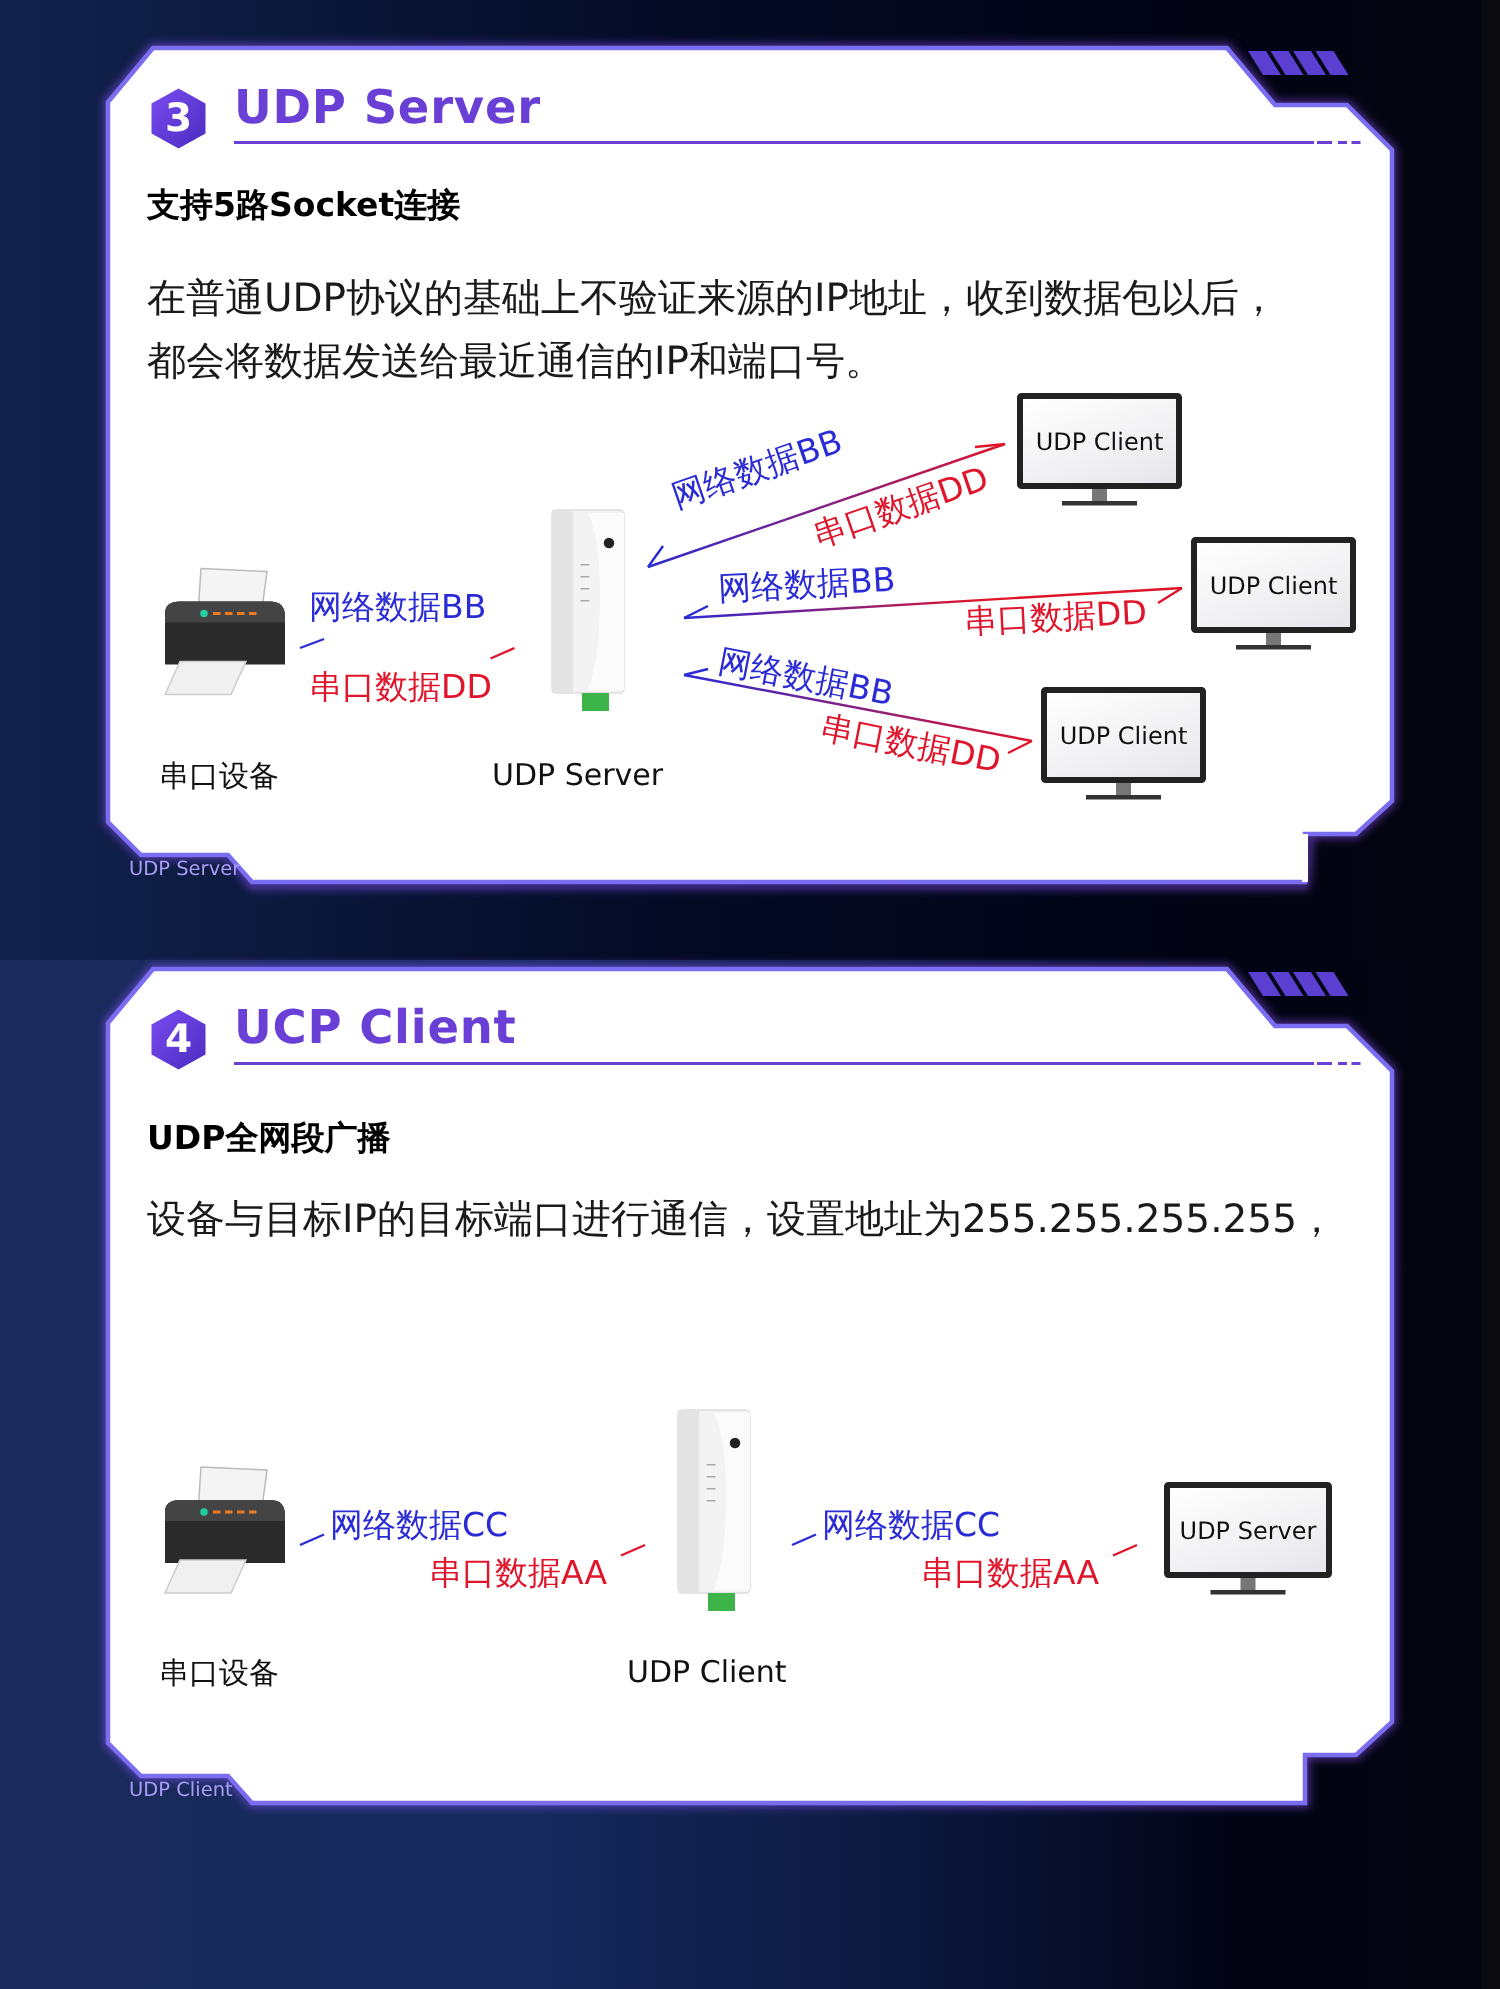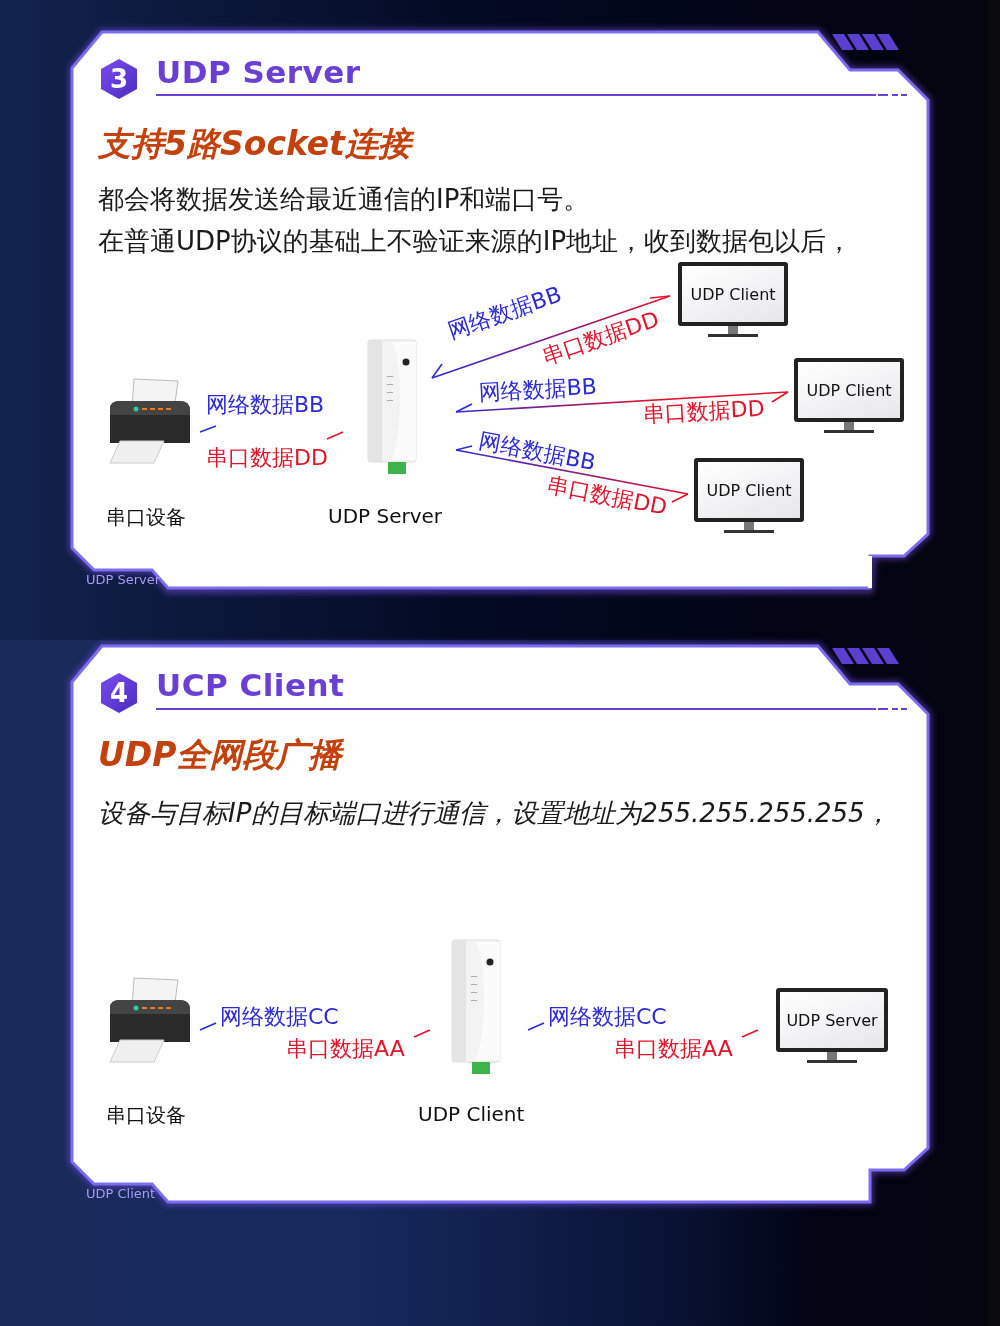--- a/index.html
+++ b/index.html
@@ -36,21 +36,21 @@
     position: absolute; left: 86px; color: #6a3fd6;
     font-size: 31px; font-weight: bold; letter-spacing: 0.5px;
   }
   .title-rule {
     position: absolute; left: 86px; height: 2px; width: 720px; background: #6a3fd6;
   }
   .title-dash {
     position: absolute; height: 2px; background: #6a3fd6;
   }
   .heading {
-    position: absolute; left: 28px; font-size: 33px; font-weight: bold; color: #c2410c; font-style: italic;
+    position: absolute; left: 28px; font-size: 22px; font-weight: bold; color: #000000;
   }
   .desc {
     position: absolute; left: 28px; width: 830px;
     font-size: 26px; line-height: 42px; color: #1a1a1a;
   }
   .footer-tag {
     position: absolute; left: 16px; font-size: 13px; color: #a89cf5;
   }
 
   .diagram { position: absolute; left: 0; top: 0; width: 862px; }
@@ -109,22 +109,22 @@
     <span>3</span>
   </div>
   <div class="section-title" style="top:24px;">UDP Server</div>
   <div class="title-rule" style="top:64px;"></div>
   <div class="title-dash" style="top:64px; left:808px; width:10px;"></div>
   <div class="title-dash" style="top:64px; left:822px; width:6px;"></div>
   <div class="title-dash" style="top:64px; left:831px; width:6px;"></div>
 
   <div class="heading" style="top:92px;">支持5路Socket连接</div>
   <div class="desc" style="top:148px;">
+    <div>在普通UDP协议的基础上不验证来源的IP地址，收到数据包以后，</div>
     <div>都会将数据发送给最近通信的IP和端口号。</div>
-    <div>在普通UDP协议的基础上不验证来源的IP地址，收到数据包以后，</div>
   </div>
 
   <div class="diagram">
 
     <svg class="device" style="left:34px; top:345px;" width="90" height="90">
       <polygon points="30,4 74,6 70,36 28,34" fill="#f4f4f4" stroke="#bbb"></polygon>
       <path d="M6 34 Q6 26 16 26 L76 26 Q86 26 86 36 L86 68 L6 68 Z" fill="#2a2a2a"></path>
       <path d="M6 34 Q6 26 16 26 L76 26 Q86 26 86 36 L86 40 L6 40 Z" fill="#444"></path>
       <circle cx="32" cy="34" r="2.5" fill="#25d0a0"></circle>
       <rect x="38" y="33" width="5" height="2" fill="#f07a20"></rect>
@@ -259,22 +259,22 @@
       <polygon points="19,1 37,11 37,31 19,41 1,31 1,11" fill="url(#hx2)"></polygon>
     </svg>
     <span>4</span>
   </div>
   <div class="section-title" style="top:23px;">UCP Client</div>
   <div class="title-rule" style="top:64px;"></div>
   <div class="title-dash" style="top:64px; left:808px; width:10px;"></div>
   <div class="title-dash" style="top:64px; left:822px; width:6px;"></div>
   <div class="title-dash" style="top:64px; left:831px; width:6px;"></div>
 
-  <div class="heading" style="top:89px;">UDP全网段广播</div>
-  <div class="desc" style="top:148px;font-style:italic;">
+  <div class="heading" style="top:100px;">UDP全网段广播</div>
+  <div class="desc" style="top:148px;">
     <div>设备与目标IP的目标端口进行通信，设置地址为255.255.255.255，</div>
   </div>
 
   <div class="diagram">
     <svg class="device" style="left:34px; top:330px;" width="90" height="90">
       <polygon points="30,4 74,6 70,36 28,34" fill="#f4f4f4" stroke="#bbb"></polygon>
       <path d="M6 34 Q6 26 16 26 L76 26 Q86 26 86 36 L86 68 L6 68 Z" fill="#2a2a2a"></path>
       <path d="M6 34 Q6 26 16 26 L76 26 Q86 26 86 36 L86 40 L6 40 Z" fill="#444"></path>
       <circle cx="32" cy="34" r="2.5" fill="#25d0a0"></circle>
       <rect x="38" y="33" width="5" height="2" fill="#f07a20"></rect>

